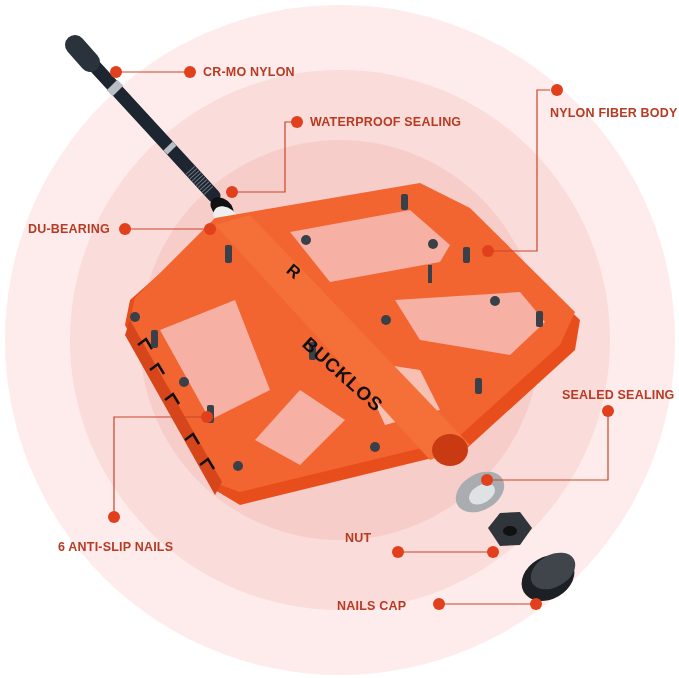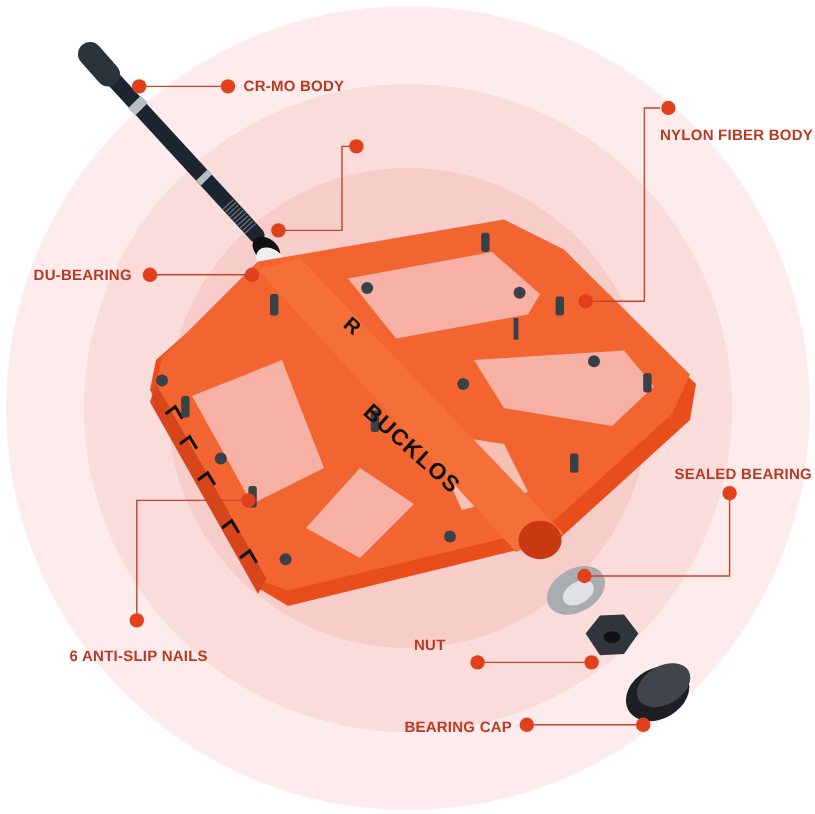--- a/index.html
+++ b/index.html
@@ -108,20 +108,21 @@
       <circle cx="398" cy="552" r="6"></circle>
         <circle cx="493" cy="552" r="6"></circle>
       <circle cx="439" cy="604" r="6"></circle>
         <circle cx="536" cy="604" r="6"></circle>
     </g>
   </svg>
 
   <div class="label" style="left:287px;top:262px;color:#111;font-size:17px;transform:rotate(40deg);">R</div>
   <div class="label" style="left:305px;top:330px;color:#111;font-size:19px;letter-spacing:1px;transform:rotate(42deg);transform-origin:left center;">BUCKLOS</div>
 
-  <div class="label" style="left:203px;top:65px;">CR-MO BODY</div>
+  <div class="label" style="left:203px;top:65px;">CR-MO NYLON</div>
+  <div class="label" style="left:310px;top:115px;">WATERPROOF SEALING</div>
   <div class="label" style="left:550px;top:106px;">NYLON FIBER BODY</div>
   <div class="label" style="left:28px;top:222px;">DU-BEARING</div>
-  <div class="label" style="left:562px;top:388px;">SEALED BEARING</div>
+  <div class="label" style="left:562px;top:388px;">SEALED SEALING</div>
   <div class="label" style="left:58px;top:540px;">6 ANTI-SLIP NAILS</div>
   <div class="label" style="left:345px;top:531px;">NUT</div>
-  <div class="label" style="left:337px;top:599px;">BEARING CAP</div>
+  <div class="label" style="left:337px;top:599px;">NAILS CAP</div>
 </div>
 
 </body></html>

